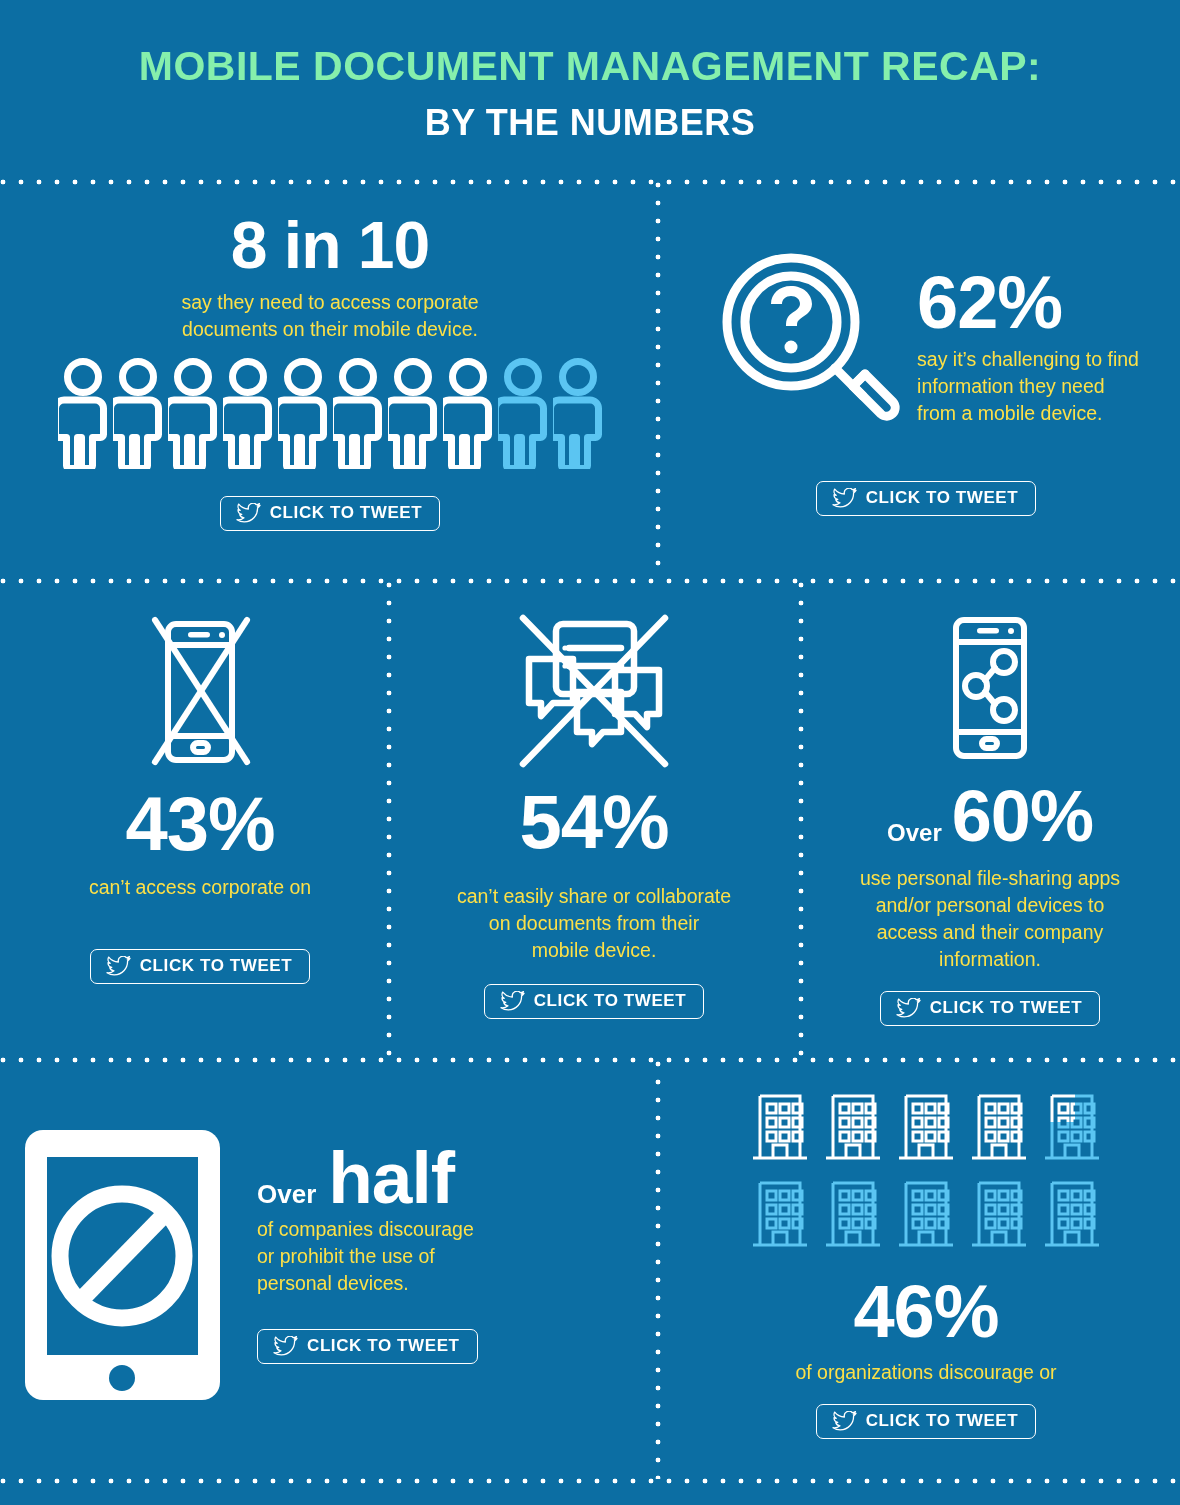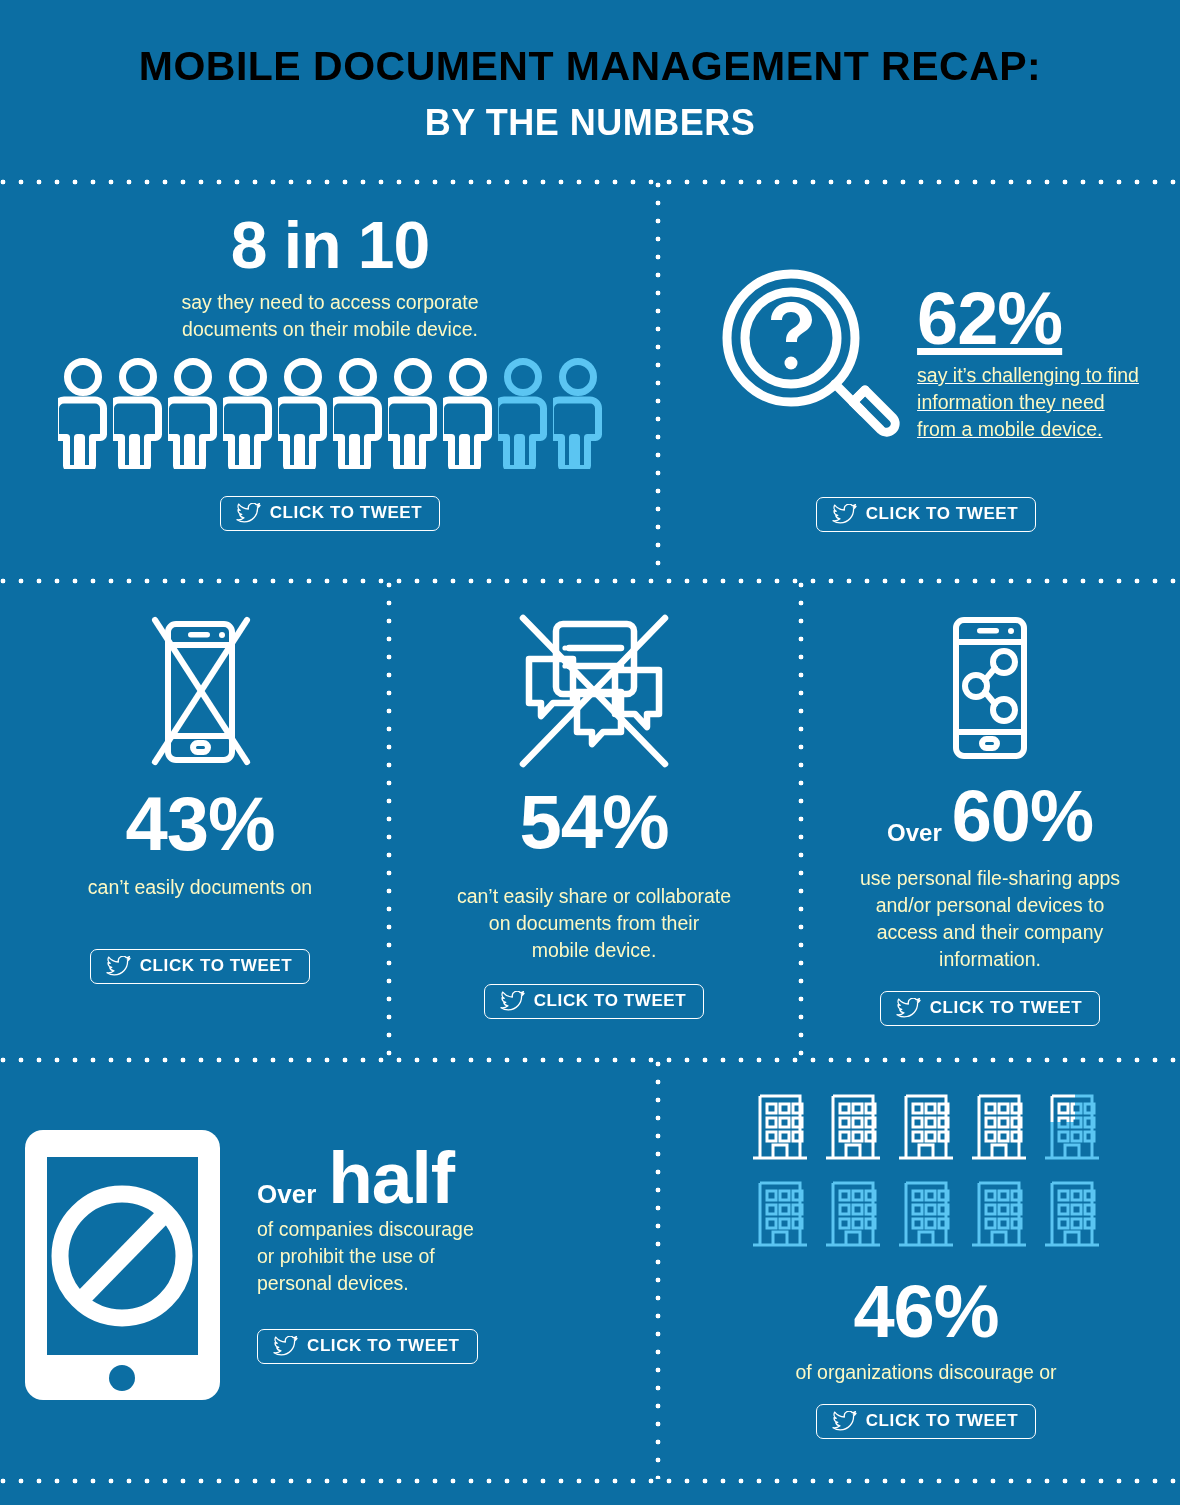--- a/index.html
+++ b/index.html
@@ -9,21 +9,21 @@
     font-family:"Liberation Sans", sans-serif;
     color:#ffffff;
     overflow:hidden;
   }
   .page { position:relative; width:1180px; height:1505px; background:#0c6ea3; }
 
   
   .title-wrap { position:absolute; left:0; top:42px; width:1180px; text-align:center; }
   .title-l1 {
     font-size:41px; font-weight:bold; letter-spacing:0.5px;
-    line-height:48px; color:#000000;
+    line-height:48px; color:#86efac;
   }
   .title-l2 {
     font-size:36px; font-weight:bold; letter-spacing:0.5px;
     line-height:54px; color:#ffffff; margin-top:6px;
   }
 
   
   .hdiv {
     position:absolute; left:0; width:1180px; height:6px;
     background-image:radial-gradient(circle at 3px 3px, #ffffff 2.4px, rgba(255,255,255,0) 2.6px);
@@ -35,21 +35,21 @@
     background-size:6px 18px; background-repeat:repeat-y;
   }
 
   
   .cell { position:absolute; text-align:center; }
 
   .bignum {
     font-weight:bold; color:#ffffff; line-height:1.0;
     letter-spacing:-1px;
   }
-  .desc { font-size:19.5px; line-height:27px; color:#fef9c3; font-weight:500; }
+  .desc { font-size:19.5px; line-height:27px; color:#fde047; font-weight:500; }
 
   
   .ctt {
     display:inline-flex; align-items:center; justify-content:center;
     gap:9px; border:1.6px solid #ffffff; border-radius:7px;
     padding:6px 17px 7px 15px; color:#ffffff;
     font-size:17px; font-weight:bold; letter-spacing:0.6px;
     white-space:nowrap; background:transparent;
   }
   .ctt svg { display:block; }
@@ -178,21 +178,21 @@
         <span>
           <svg width="25" height="20" viewBox="0 0 25 20">
               <path d="M24 2.4a9.4 9.4 0 0 1-2.7.75A4.7 4.7 0 0 0 23.4.55a9.4 9.4 0 0 1-3 1.14A4.7 4.7 0 0 0 12.4 6a13.3 13.3 0 0 1-9.7-4.9 4.7 4.7 0 0 0 1.46 6.27A4.6 4.6 0 0 1 2 6.8v.06a4.7 4.7 0 0 0 3.77 4.6 4.7 4.7 0 0 1-2.12.08 4.7 4.7 0 0 0 4.39 3.26A9.45 9.45 0 0 1 1 16.75a13.3 13.3 0 0 0 7.2 2.1c8.64 0 13.37-7.16 13.37-13.37l-.02-.6A9.5 9.5 0 0 0 24 2.4z" fill="none" stroke="#ffffff" stroke-width="1.3" stroke-linejoin="round"></path>
             </svg>
         </span>
         <span>CLICK TO TWEET</span>
       </span>
     </div>
   </div>
 
-  <div class="cell" style="left:672px; top:268px; width:508px;text-decoration:underline;">
+  <div class="cell" style="left:672px; top:252px; width:508px;">
     <div style="display:flex; align-items:flex-start; justify-content:center; gap:14px;">
       <span>
         <svg width="190" height="180" viewBox="0 0 190 180">
           <g fill="none" stroke="#ffffff" stroke-width="9" stroke-linecap="round" stroke-linejoin="round">
             <circle cx="78" cy="70" r="64"></circle>
             <circle cx="78" cy="70" r="46"></circle>
             <path d="M122 116 L150 144"></path>
             <path d="M140 134 l12 -12 28 28 a8.5 8.5 0 0 1 -12 12 z"></path>
             <path d="M152 122 l-12 12"></path>
           </g>
@@ -230,21 +230,21 @@
           <path d="M43 124 h64"></path>
           <rect x="63" y="20" width="22" height="5.5" rx="2.75" fill="#ffffff" stroke="none"></rect>
           <circle cx="97" cy="23" r="3" fill="#ffffff" stroke="none"></circle>
           <rect x="68" y="131" width="15" height="9" rx="4.5"></rect>
           <path d="M30 8 L122 150"></path>
           <path d="M122 8 L30 150"></path>
         </g>
       </svg>
     </span>
     <div class="bignum" style="font-size:76px; margin-top:10px;">43%</div>
-    <div class="desc" style="margin-top:12px;">can’t easily documents on</div>
+    <div class="desc" style="margin-top:12px;">can’t access corporate on</div>
     <div style="margin-top:48px;">
       <span class="ctt">
         <span>
           <svg width="25" height="20" viewBox="0 0 25 20">
               <path d="M24 2.4a9.4 9.4 0 0 1-2.7.75A4.7 4.7 0 0 0 23.4.55a9.4 9.4 0 0 1-3 1.14A4.7 4.7 0 0 0 12.4 6a13.3 13.3 0 0 1-9.7-4.9 4.7 4.7 0 0 0 1.46 6.27A4.6 4.6 0 0 1 2 6.8v.06a4.7 4.7 0 0 0 3.77 4.6 4.7 4.7 0 0 1-2.12.08 4.7 4.7 0 0 0 4.39 3.26A9.45 9.45 0 0 1 1 16.75a13.3 13.3 0 0 0 7.2 2.1c8.64 0 13.37-7.16 13.37-13.37l-.02-.6A9.5 9.5 0 0 0 24 2.4z" fill="none" stroke="#ffffff" stroke-width="1.3" stroke-linejoin="round"></path>
             </svg>
         </span>
         <span>CLICK TO TWEET</span>
       </span>
     </div>

